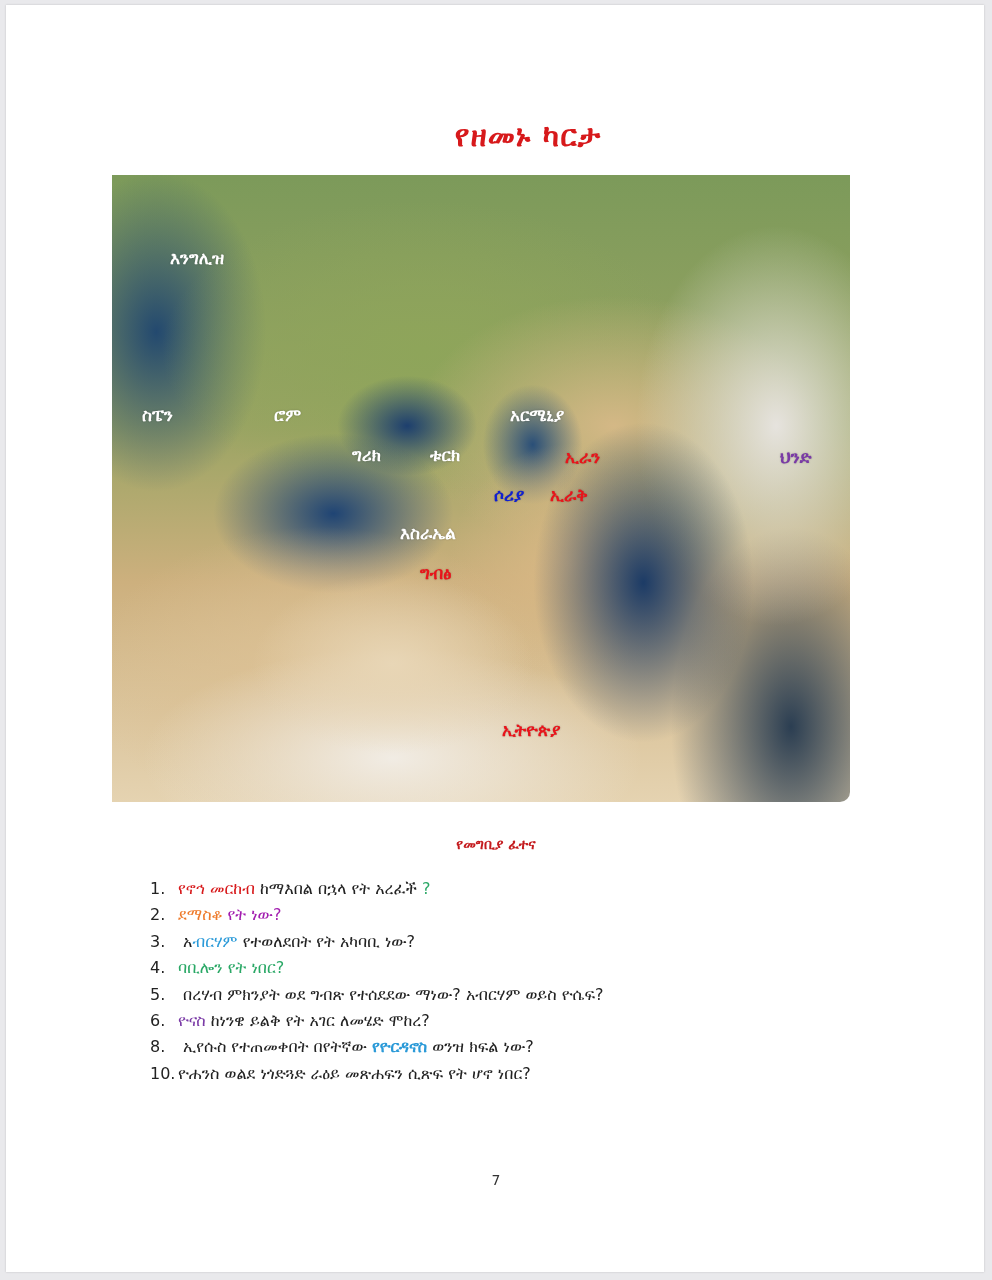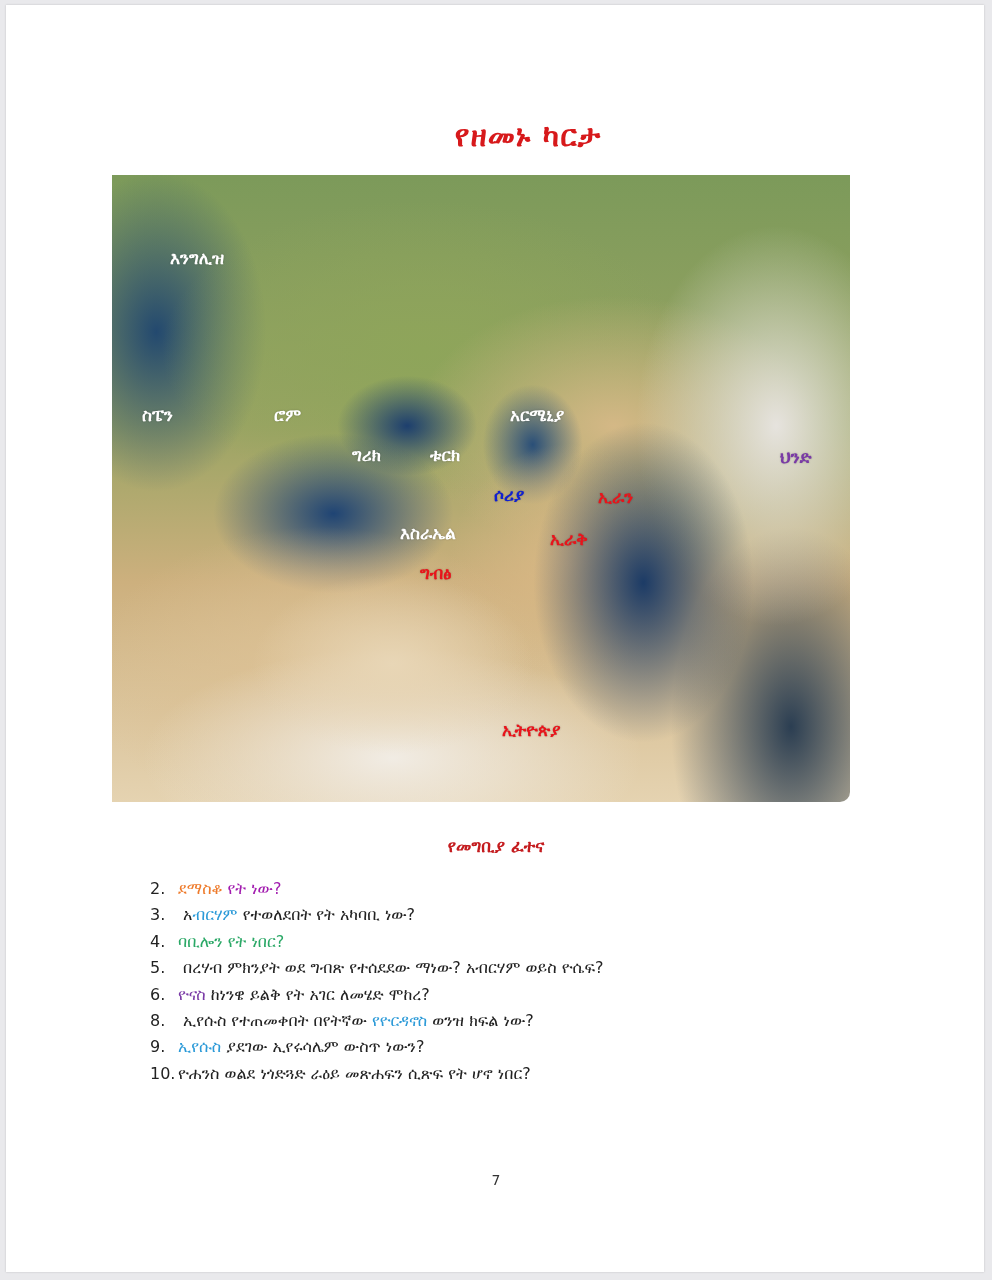--- a/index.html
+++ b/index.html
@@ -42,21 +42,21 @@
       linear-gradient(180deg, #7c9a5a 0%, #9aa463 40%, #cdb07e 65%, #e5d3b1 100%);
   }
   .label {
     position: absolute; font-weight: bold; font-size: 17px;
     text-shadow: 0 0 2px rgba(0,0,0,0.25);
     white-space: nowrap;
   }
   .quiz-title {
     position: absolute; left: 0; width: 992px; top: 836px;
     text-align: center; color: #c41b1e;
-    font-size: 17px; font-weight: bold;
+    font-size: 14px; font-weight: bold;
   }
   .quiz {
     position: absolute; left: 150px; top: 876px;
     margin: 0; padding: 0; list-style: none;
   }
   .quiz li {
     height: 26.4px; line-height: 26.4px;
     font-size: 16px; color: #222;
     white-space: nowrap;
   }
@@ -73,35 +73,35 @@
 
 <h1 class="title" style="margin:0;">የዘመኑ ካርታ</h1>
 
 <div class="map" id="map">
     <span class="label" style="left: 58px; top: 73px; color: rgb(255, 255, 255);">እንግሊዝ</span>
     <span class="label" style="left: 30px; top: 230px; color: rgb(255, 255, 255);">ስፔን</span>
     <span class="label" style="left: 162px; top: 230px; color: rgb(255, 255, 255);">ሮም</span>
     <span class="label" style="left: 240px; top: 270px; color: rgb(255, 255, 255);">ግሪክ</span>
     <span class="label" style="left: 318px; top: 270px; color: rgb(255, 255, 255);">ቱርክ</span>
     <span class="label" style="left: 398px; top: 230px; color: rgb(255, 255, 255);">አርሜኒያ</span>
-    <span class="label" style="left: 486px; top: 272px; color: rgb(232, 20, 27); margin-top: 40px;">ኢራን</span>
+    <span class="label" style="left: 453px; top: 272px; color: rgb(232, 20, 27);">ኢራን</span>
     <span class="label" style="left: 668px; top: 272px; color: rgb(122, 58, 166);">ህንድ</span>
     <span class="label" style="left: 382px; top: 310px; color: rgb(16, 32, 208);">ሶሪያ</span>
-    <span class="label" style="left: 438px; top: 310px; color: rgb(232, 20, 27); margin-top: 44px;">ኢራቅ</span>
+    <span class="label" style="left: 438px; top: 310px; color: rgb(232, 20, 27);">ኢራቅ</span>
     <span class="label" style="left: 288px; top: 348px; color: rgb(255, 255, 255);">እስራኤል</span>
     <span class="label" style="left: 308px; top: 388px; color: rgb(232, 20, 27);">ግብፅ</span>
     <span class="label" style="left: 390px; top: 545px; color: rgb(232, 20, 27);">ኢትዮጵያ</span>
   </div>
 
 <h2 class="quiz-title" style="margin:0;">የመግቢያ ፈተና</h2>
 
 <ol class="quiz" id="quiz">
+    <li><span class="num">1.</span><span style="color: rgb(215, 25, 27); white-space: pre;">የኖኅ መርከብ</span><span style="color: rgb(34, 34, 34); white-space: pre;"> ከማእበል በኋላ የት አረፈች </span><span style="color: rgb(42, 168, 102); white-space: pre;">?</span></li>
     <li><span class="num">2.</span><span style="color: rgb(238, 122, 42); white-space: pre;">ደማስቆ</span><span style="color: #a21caf; white-space: pre;"> የት ነው?</span></li>
     <li><span class="num">3.</span><span style="color: rgb(34, 34, 34); white-space: pre;"> አ</span><span style="color: rgb(43, 154, 216); white-space: pre;">ብርሃም</span><span style="color: rgb(34, 34, 34); white-space: pre;"> የተወለደበት የት አካባቢ ነው?</span></li>
     <li><span class="num">4.</span><span style="color: rgb(42, 168, 102); white-space: pre;">ባቢሎን የት ነበር?</span></li>
     <li><span class="num">5.</span><span style="color: rgb(34, 34, 34); white-space: pre;"> በረሃብ ምክንያት ወደ ግብጽ የተሰደደው ማነው? አብርሃም ወይስ ዮሴፍ?</span></li>
     <li><span class="num">6.</span><span style="color: rgb(122, 58, 166); white-space: pre;">ዮናስ</span><span style="color: rgb(34, 34, 34); white-space: pre;"> ከነንዌ ይልቅ የት አገር ለመሄድ ሞከረ?</span></li>
-    <li><span class="num">8.</span><span style="color: rgb(34, 34, 34); white-space: pre;"> ኢየሱስ የተጠመቀበት በየትኛው </span><span style="color: rgb(43, 154, 216); white-space: pre;">የዮርዳኖስ</span><span style="color: rgb(34, 34, 34); white-space: pre;"> ወንዝ ክፍል ነው?</span></li>
-    <li><span class="num">9.</span><span style="color: rgb(43, 154, 216); white-space: pre;">ኢየሱስ</span><span style="color: rgb(34, 34, 34); white-space: pre;"> ያደገው ኢየሩሳሌም ውስጥ ነውን?</span></li>
+    <li><span class="num">8.</span><span style="color: rgb(34, 34, 34); white-space: pre;"> ኢየሱስ የተጠመቀበት በየትኛው </span><span style="color: rgb(43, 154, 216); white-space: pre; font-weight: bold;">የዮርዳኖስ</span><span style="color: rgb(34, 34, 34); white-space: pre;"> ወንዝ ክፍል ነው?</span></li>
     <li><span class="num">10.</span><span style="color: rgb(34, 34, 34); white-space: pre;">ዮሐንስ ወልደ ነጎድጓድ ራዕይ መጽሐፍን ሲጽፍ የት ሆኖ ነበር?</span></li>
   </ol>
 
 <div class="page-num">7</div>
 
 </body></html>

